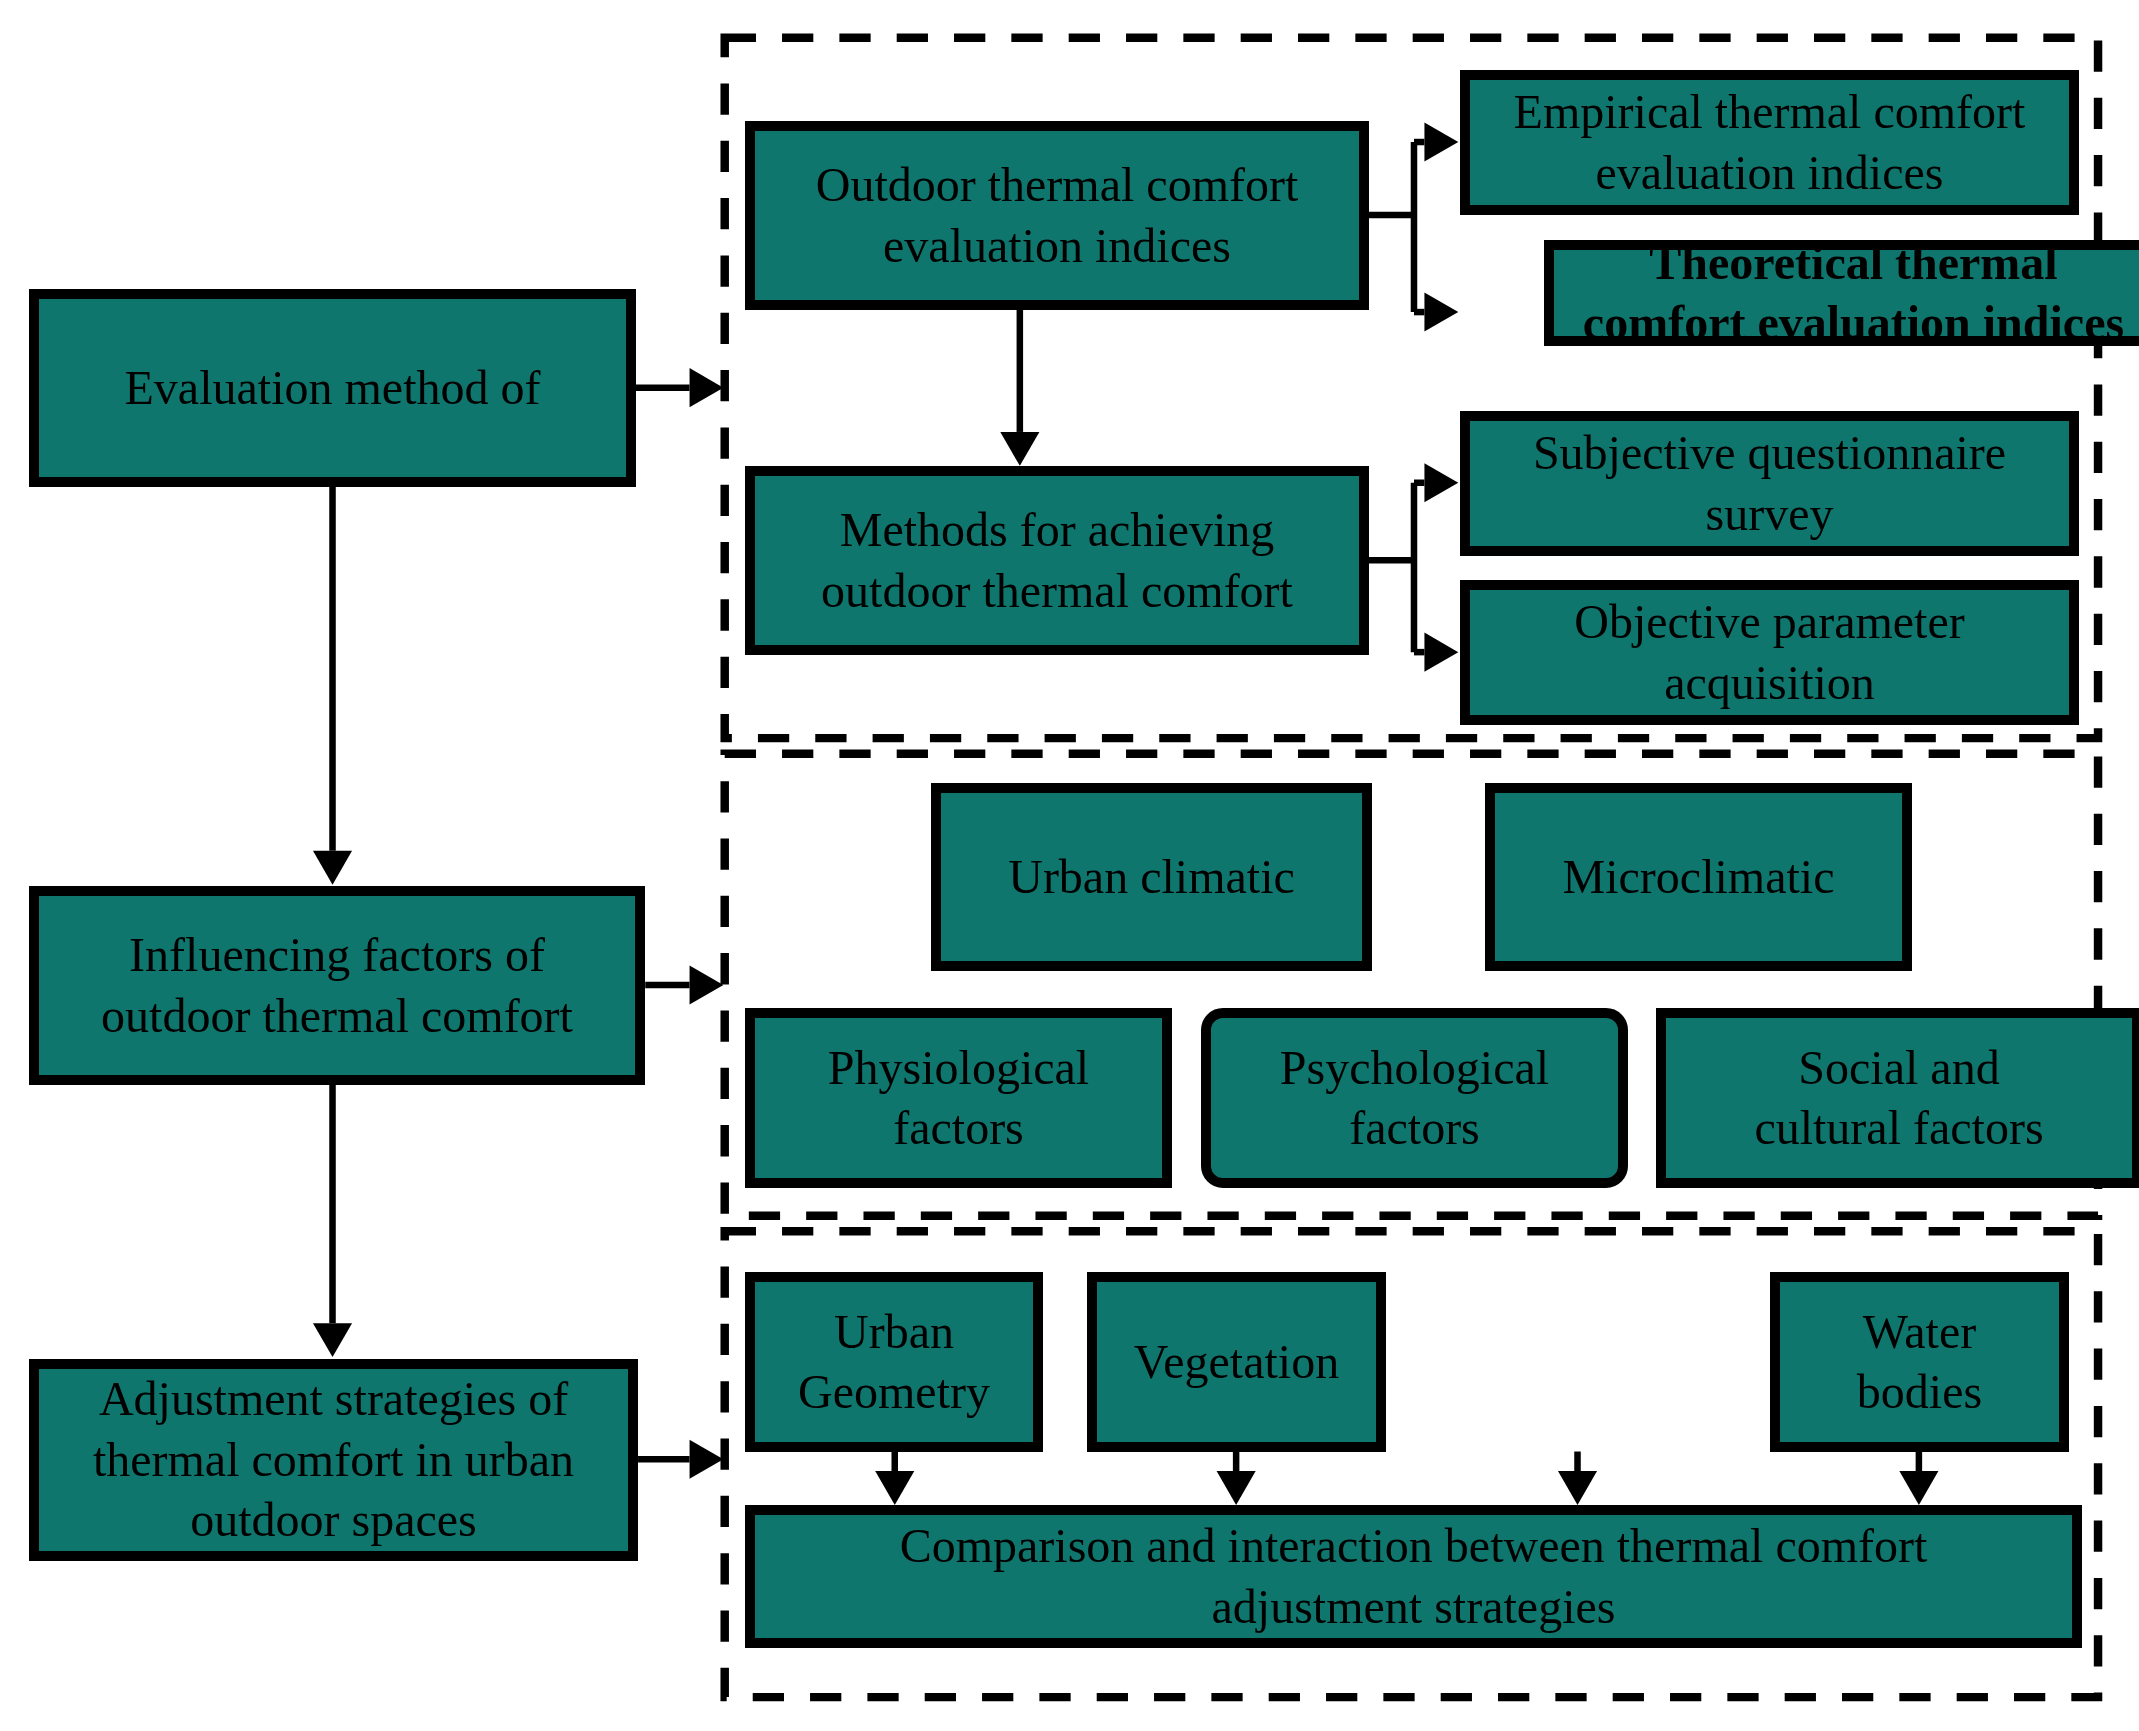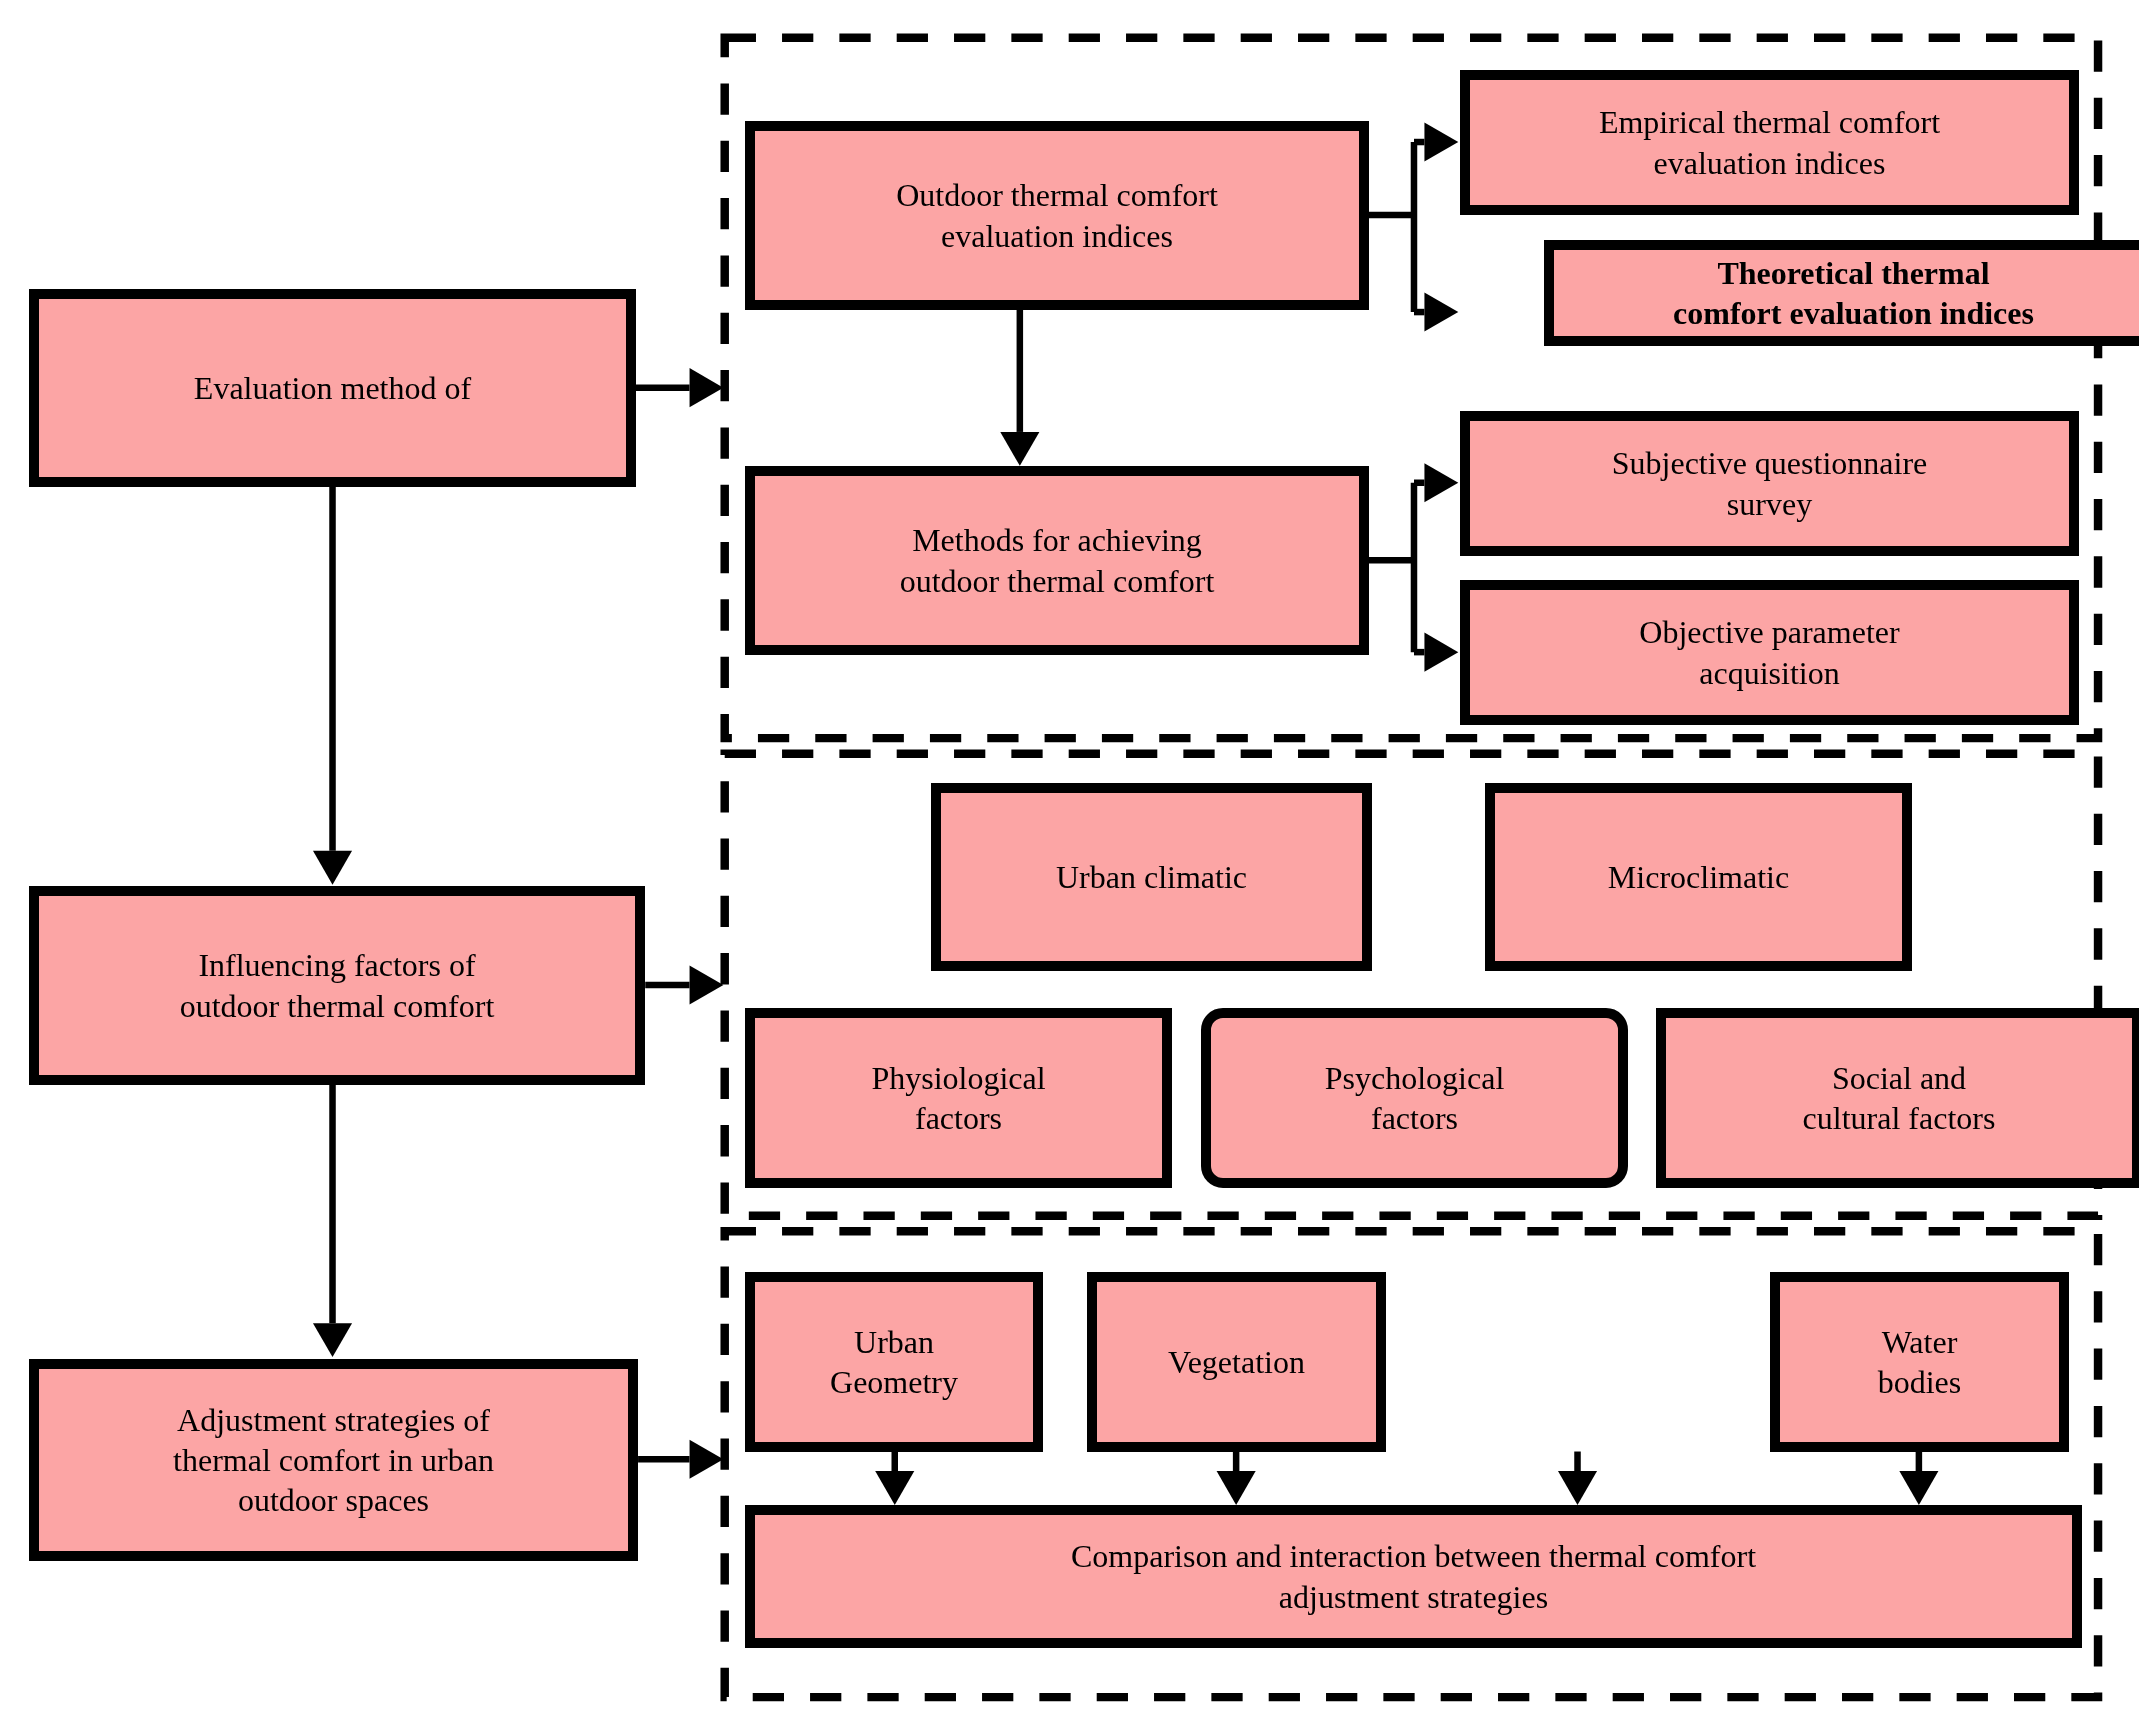--- a/index.html
+++ b/index.html
@@ -14,27 +14,27 @@
   }
   .layer {
     position: absolute;
     left: 0; top: 0;
     width: 2140px; height: 1731px;
   }
   .box {
     position: absolute;
     box-sizing: border-box;
     border: 10.4px solid #000000;
-    background: #fca5a5;
+    background: #0f766e;
     display: flex;
     flex-direction: column;
     justify-content: center;
     align-items: center;
     text-align: center;
-    font-size: 32px;
+    font-size: 48px;
     line-height: 1.26;
     z-index: 2;
   }
   .line { white-space: nowrap; }
 </style>
 </head>
 <body>
 
 <div class="canvas">
 

